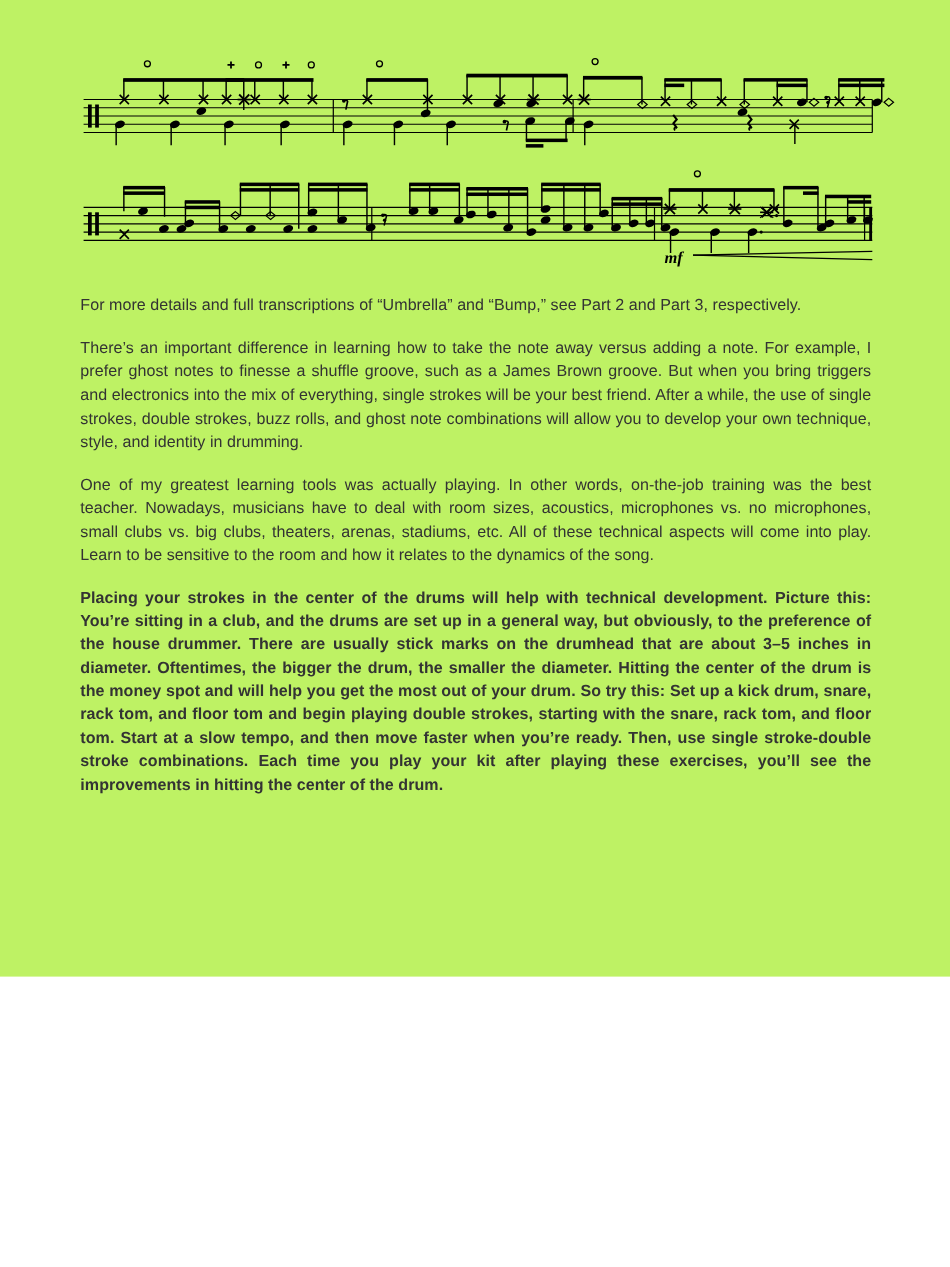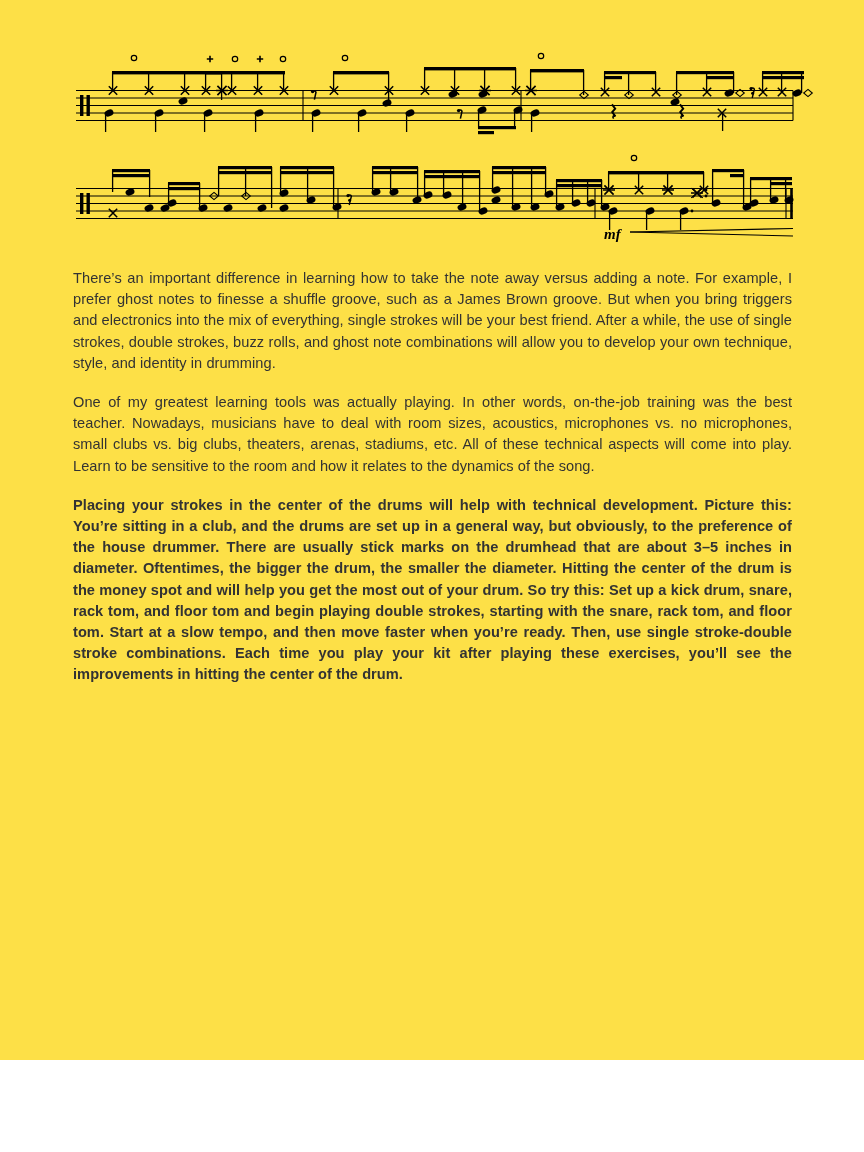--- a/index.html
+++ b/index.html
@@ -3,22 +3,22 @@
 <meta charset="utf-8">
 <style>
   html, body {
     margin: 0;
     padding: 0;
     background: #ffffff;
   }
   .page {
     position: relative;
     width: 864px;
-    height: 1060px;
-    background: #fde047;
+    height: 888px;
+    background: #bef264;
     overflow: hidden;
     font-family: "Liberation Sans", sans-serif;
   }
 
   
   .score {
     position: absolute;
     left: 0;
     top: 0;
     width: 864px;
@@ -435,20 +435,21 @@
         </g>
         <g stroke="#000" stroke-width="1.1" fill="none">
           <line x1="630" y1="232" x2="793" y2="236"></line>
           <line x1="630" y1="232" x2="793" y2="228.5"></line>
         </g>
       </g>
     </svg>
   </div>
 
   <div class="body-text">
+    <p class="para single">For more details and full transcriptions of “Umbrella” and “Bump,” see Part 2 and Part 3, respectively.</p>
     <p class="para">There’s an important difference in learning how to take the note away versus adding a note. For example, I prefer ghost notes to finesse a shuffle groove, such as a James Brown groove. But when you bring triggers and electronics into the mix of everything, single strokes will be your best friend. After a while, the use of single strokes, double strokes, buzz rolls, and ghost note combinations will allow you to develop your own technique, style, and identity in drumming.</p>
     <p class="para">One of my greatest learning tools was actually playing. In other words, on-the-job training was the best teacher. Nowadays, musicians have to deal with room sizes, acoustics, microphones vs. no microphones, small clubs vs. big clubs, theaters, arenas, stadiums, etc. All of these technical aspects will come into play. Learn to be sensitive to the room and how it relates to the dynamics of the song.</p>
     <p class="para">Placing your strokes in the center of the drums will help with technical development. Picture this: You’re sitting in a club, and the drums are set up in a general way, but obviously, to the preference of the house drummer. There are usually stick marks on the drumhead that are about 3–5 inches in diameter. Oftentimes, the bigger the drum, the smaller the diameter. Hitting the center of the drum is the money spot and will help you get the most out of your drum. So try this: Set up a kick drum, snare, rack tom, and floor tom and begin playing double strokes, starting with the snare, rack tom, and floor tom. Start at a slow tempo, and then move faster when you’re ready. Then, use single stroke-double stroke combinations. Each time you play your kit after playing these exercises, you’ll see the improvements in hitting the center of the drum.</p>
   </div>
 
   <div class="page-number">9</div>
 
 </div>
 
 </body></html>

